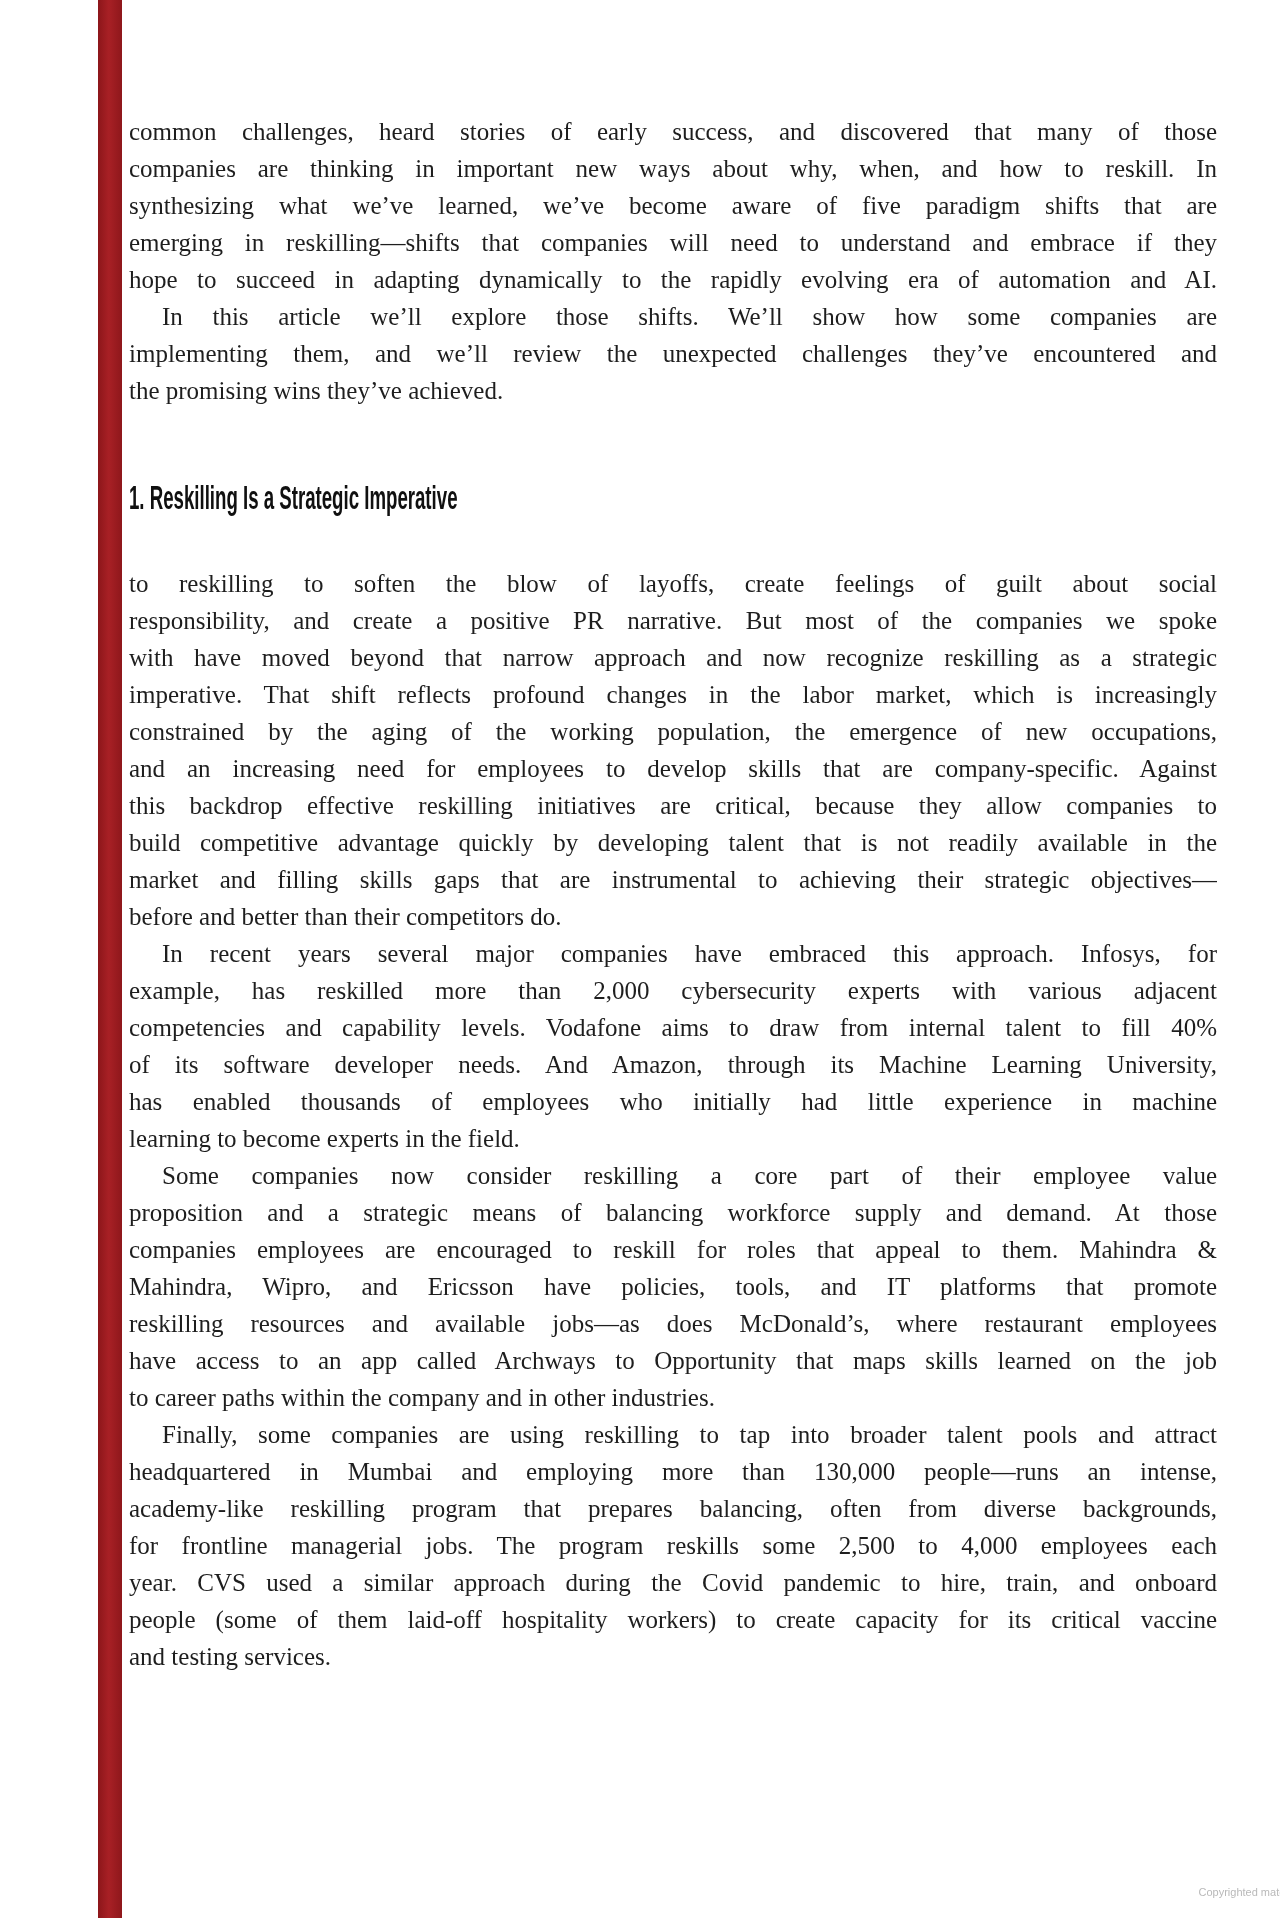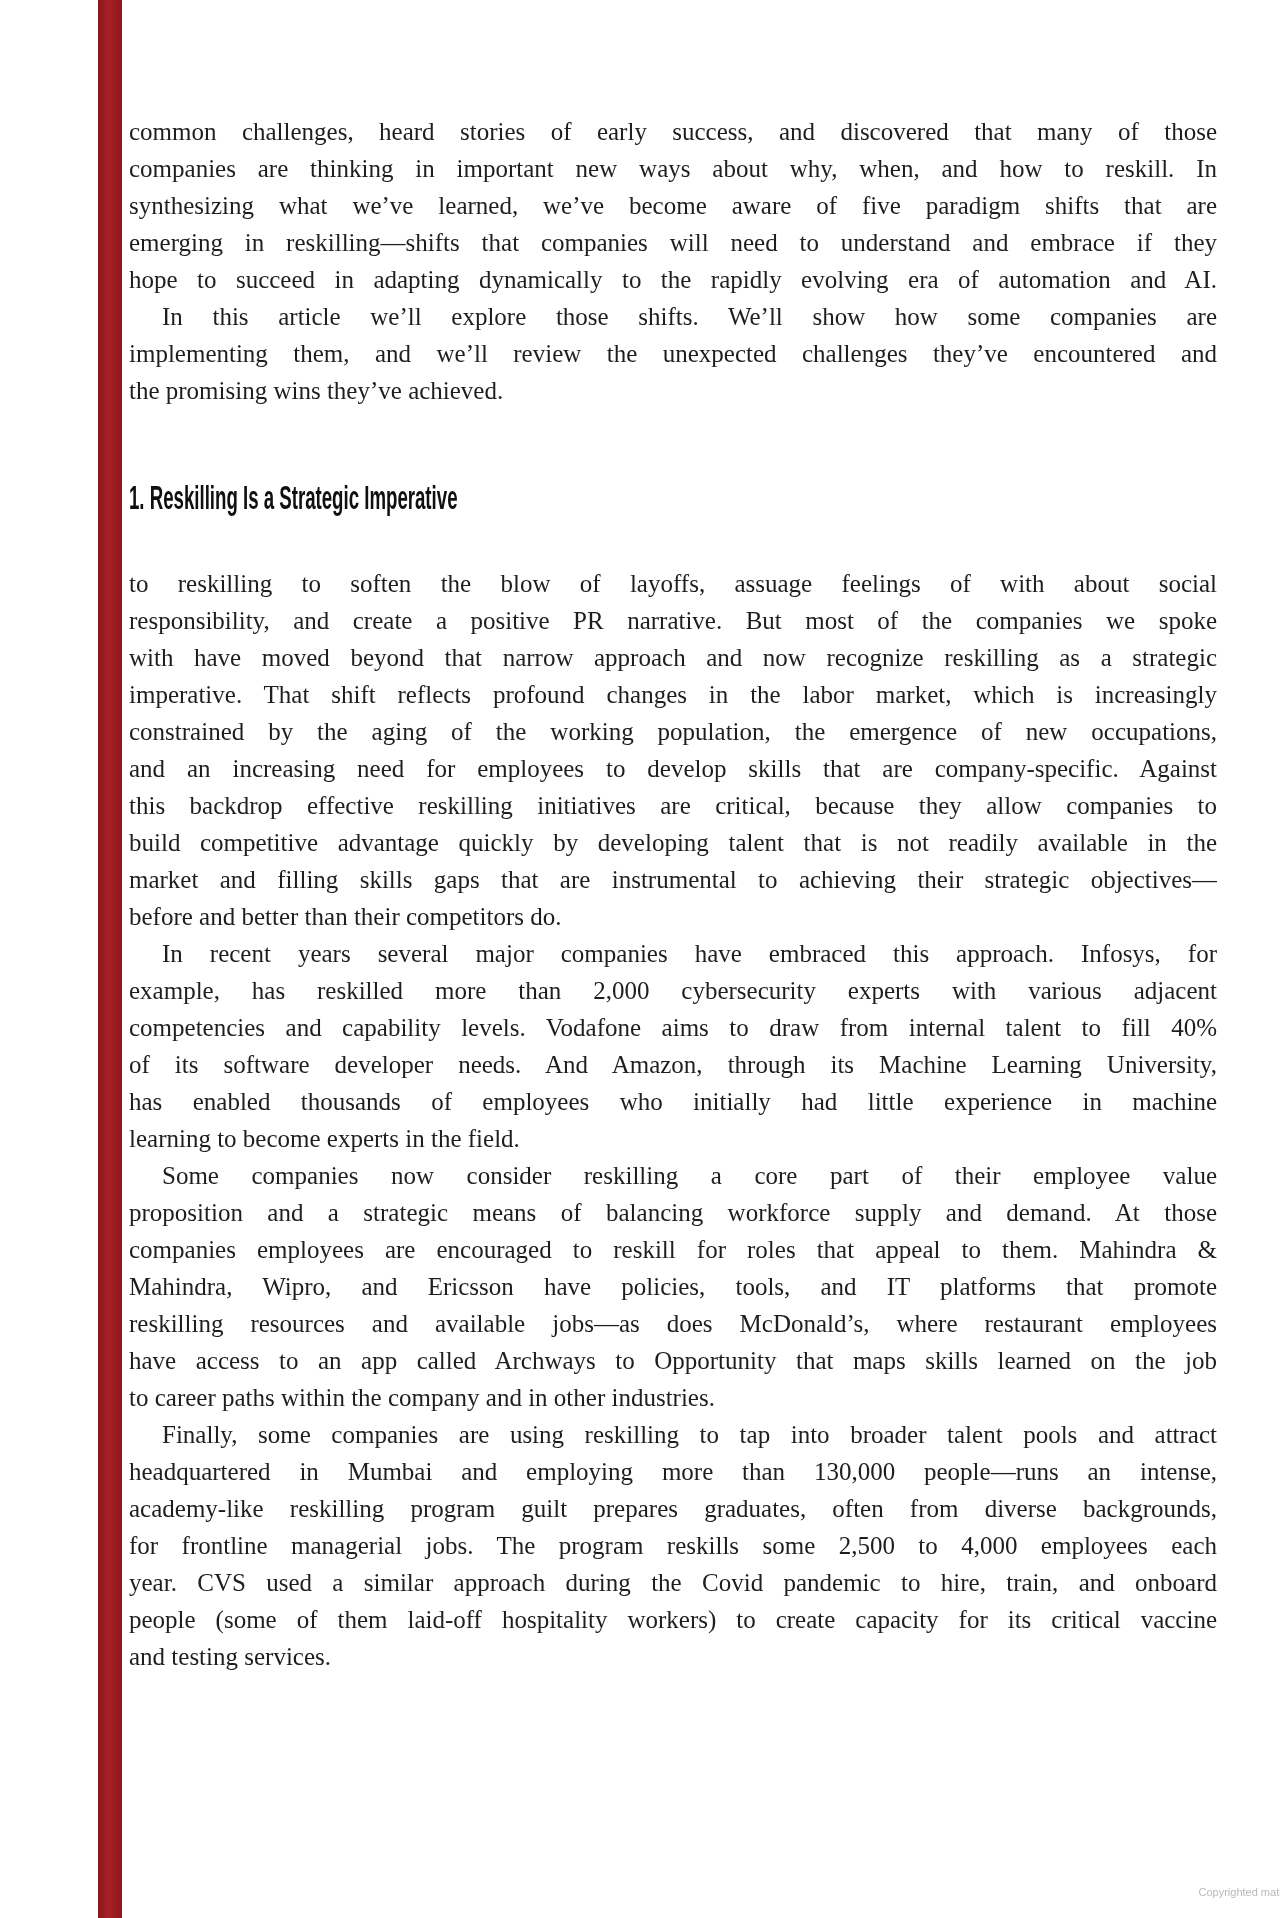--- a/index.html
+++ b/index.html
@@ -81,21 +81,21 @@
         <div class="line indent">In this article we’ll explore those shifts. We’ll show how some companies are</div>
         <div class="line">implementing them, and we’ll review the unexpected challenges they’ve encountered and</div>
         <div class="line last">the promising wins they’ve achieved.</div>
       </div>
 
     <div class="heading">
       <span class="squeeze">1. Reskilling Is a Strategic Imperative</span>
     </div>
 
     <div>
-        <div class="line">to reskilling to soften the blow of layoffs, assuage feelings of with about social</div>
+        <div class="line">to reskilling to soften the blow of layoffs, create feelings of guilt about social</div>
         <div class="line">responsibility, and create a positive PR narrative. But most of the companies we spoke</div>
         <div class="line">with have moved beyond that narrow approach and now recognize reskilling as a strategic</div>
         <div class="line">imperative. That shift reflects profound changes in the labor market, which is increasingly</div>
         <div class="line">constrained by the aging of the working population, the emergence of new occupations,</div>
         <div class="line">and an increasing need for employees to develop skills that are company-specific. Against</div>
         <div class="line">this backdrop effective reskilling initiatives are critical, because they allow companies to</div>
         <div class="line">build competitive advantage quickly by developing talent that is not readily available in the</div>
         <div class="line">market and filling skills gaps that are instrumental to achieving their strategic objectives—</div>
         <div class="line last">before and better than their competitors do.</div>
         <div class="line indent">In recent years several major companies have embraced this approach. Infosys, for</div>
@@ -106,21 +106,21 @@
         <div class="line last">learning to become experts in the field.</div>
         <div class="line indent">Some companies now consider reskilling a core part of their employee value</div>
         <div class="line">proposition and a strategic means of balancing workforce supply and demand. At those</div>
         <div class="line">companies employees are encouraged to reskill for roles that appeal to them. Mahindra &amp;</div>
         <div class="line">Mahindra, Wipro, and Ericsson have policies, tools, and IT platforms that promote</div>
         <div class="line">reskilling resources and available jobs—as does McDonald’s, where restaurant employees</div>
         <div class="line">have access to an app called Archways to Opportunity that maps skills learned on the job</div>
         <div class="line last">to career paths within the company and in other industries.</div>
         <div class="line indent">Finally, some companies are using reskilling to tap into broader talent pools and attract</div>
         <div class="line">headquartered in Mumbai and employing more than 130,000 people—runs an intense,</div>
-        <div class="line">academy-like reskilling program guilt prepares graduates, often from diverse backgrounds,</div>
+        <div class="line">academy-like reskilling program that prepares balancing, often from diverse backgrounds,</div>
         <div class="line">for frontline managerial jobs. The program reskills some 2,500 to 4,000 employees each</div>
         <div class="line">year. CVS used a similar approach during the Covid pandemic to hire, train, and onboard</div>
         <div class="line">people (some of them laid-off hospitality workers) to create capacity for its critical vaccine</div>
         <div class="line last">and testing services.</div>
       </div>
   </div>
 
   <div class="watermark">Copyrighted material</div>
 </div>
 

